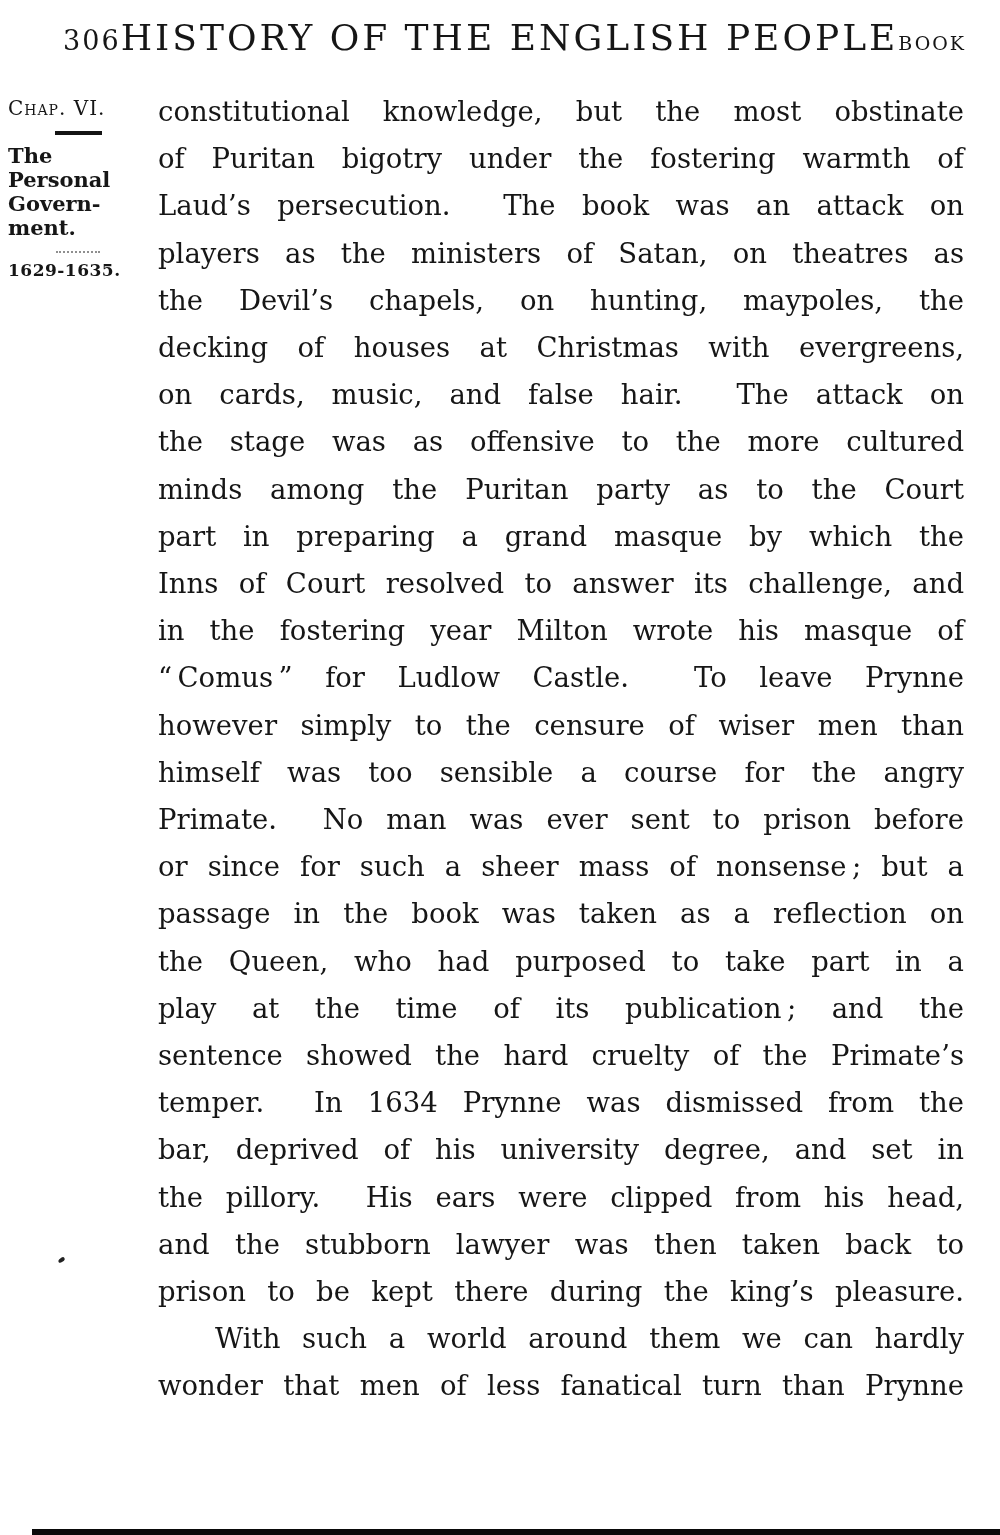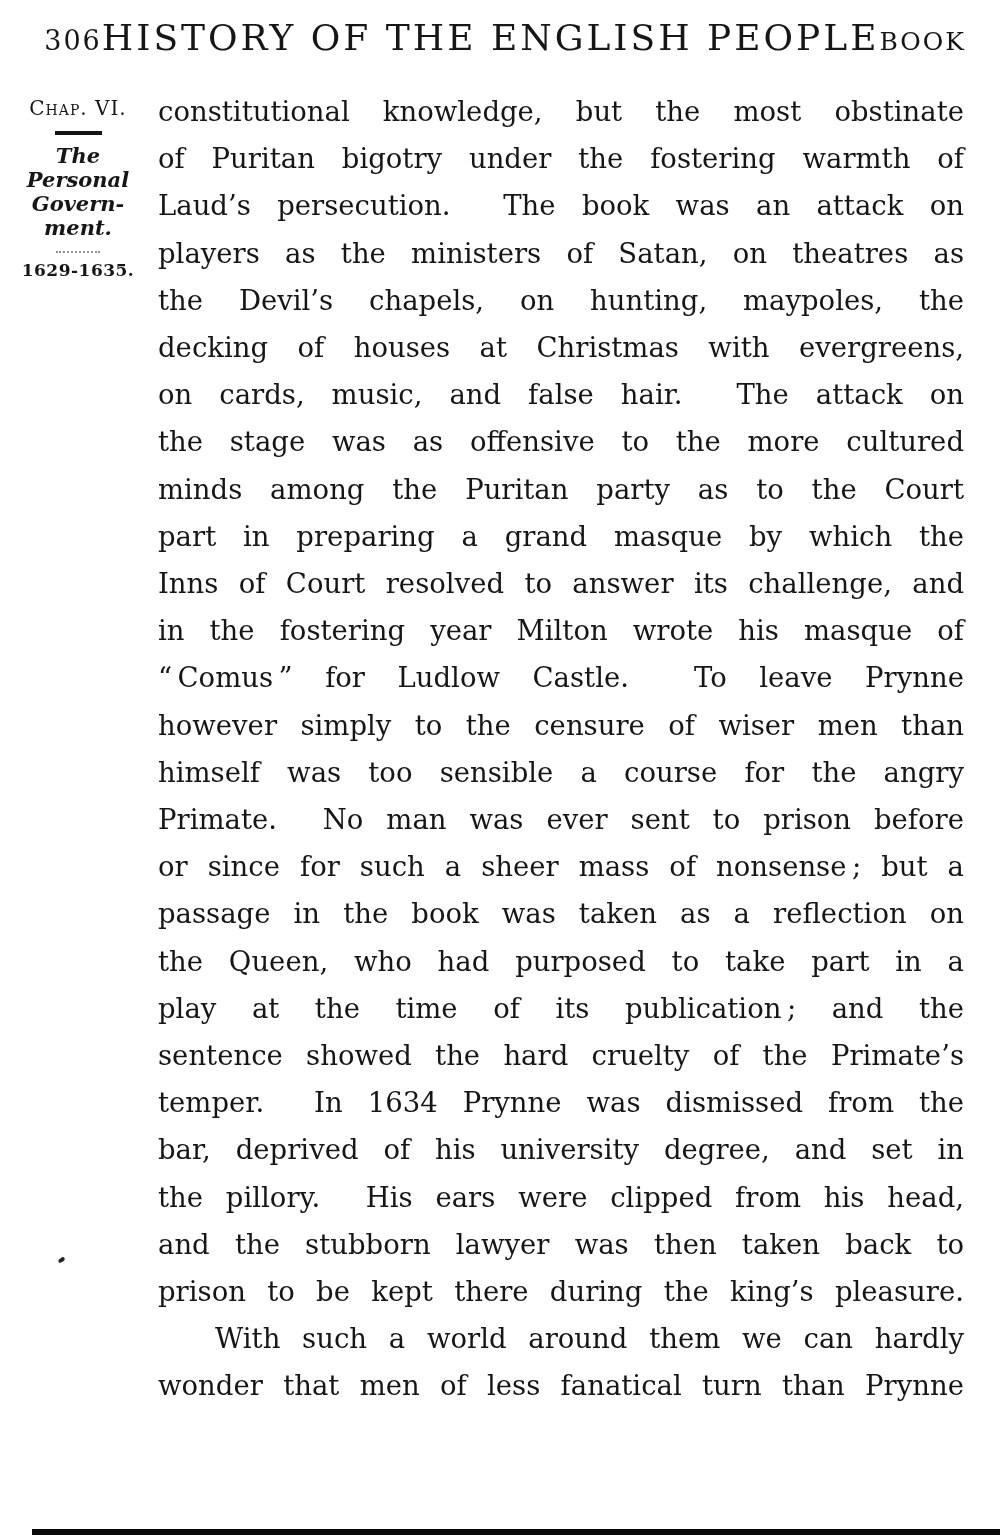--- a/index.html
+++ b/index.html
@@ -18,41 +18,40 @@
     display: flex; align-items: baseline; justify-content: flex-end;
   }
   .page-number {
     font-size: 27px; letter-spacing: 2px; flex: 0 0 auto;
   }
   .head-title {
     flex: 1 1 auto; text-align: center;
     font-size: 36px; letter-spacing: 3px; white-space: nowrap;
   }
   .head-right {
-    flex: 0 0 auto; font-size: 25px; letter-spacing: 2px;
+    flex: 0 0 auto; font-size: 19px; letter-spacing: 2px;
     align-self: baseline;
   }
   
   .sidenote {
     position: absolute;
     top: 96px; left: 8px; width: 140px;
-    text-align: center;
   }
   .sidenote-chapter {
     font-size: 20px;
     font-variant: small-caps;
     letter-spacing: 1px;
   }
   .sidenote-rule {
     width: 47px; height: 0;
     border-top: 4px solid #141414;
     margin: 11px auto 9px auto;
   }
   .sidenote-title {
-    font-size: 21px; font-weight: bold; line-height: 24px; font-style: italic;
+    font-size: 21px; font-weight: bold; line-height: 24px;
   }
   .sidenote-thin-rule {
     width: 44px; height: 0;
     border-top: 2px dotted #8f8f8f;
     margin: 11px auto 7px auto;
   }
   .sidenote-dates {
     font-size: 17px; font-weight: bold; letter-spacing: 0.5px;
   }
   

